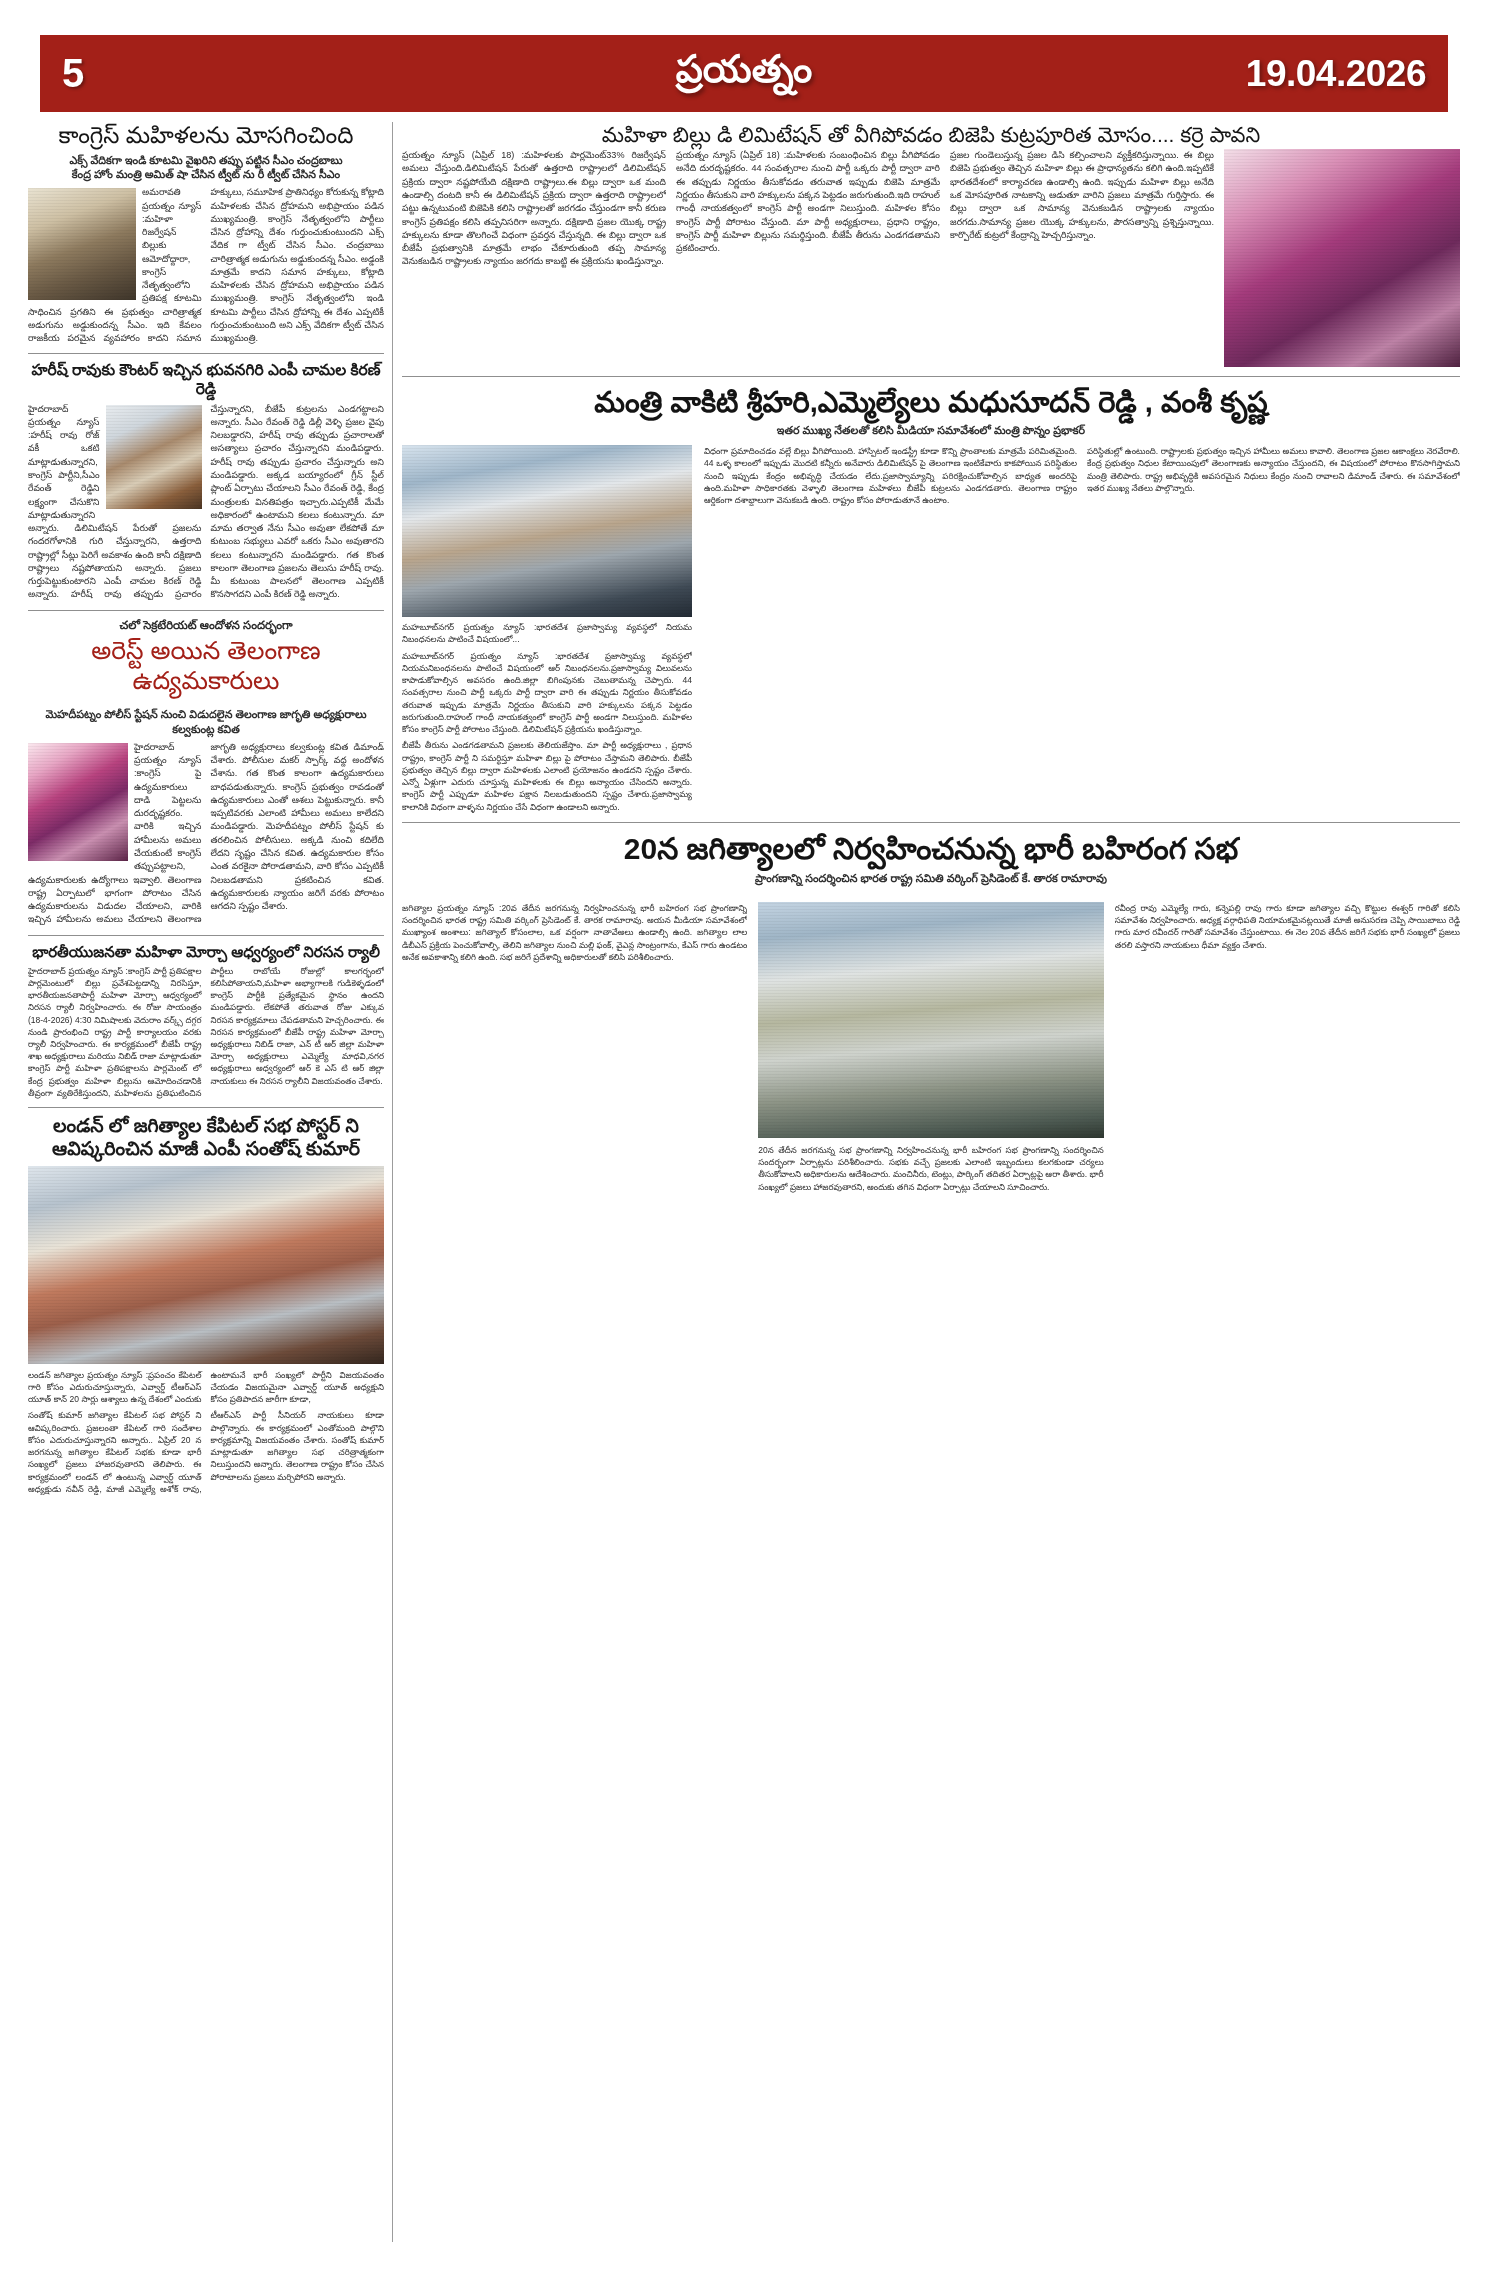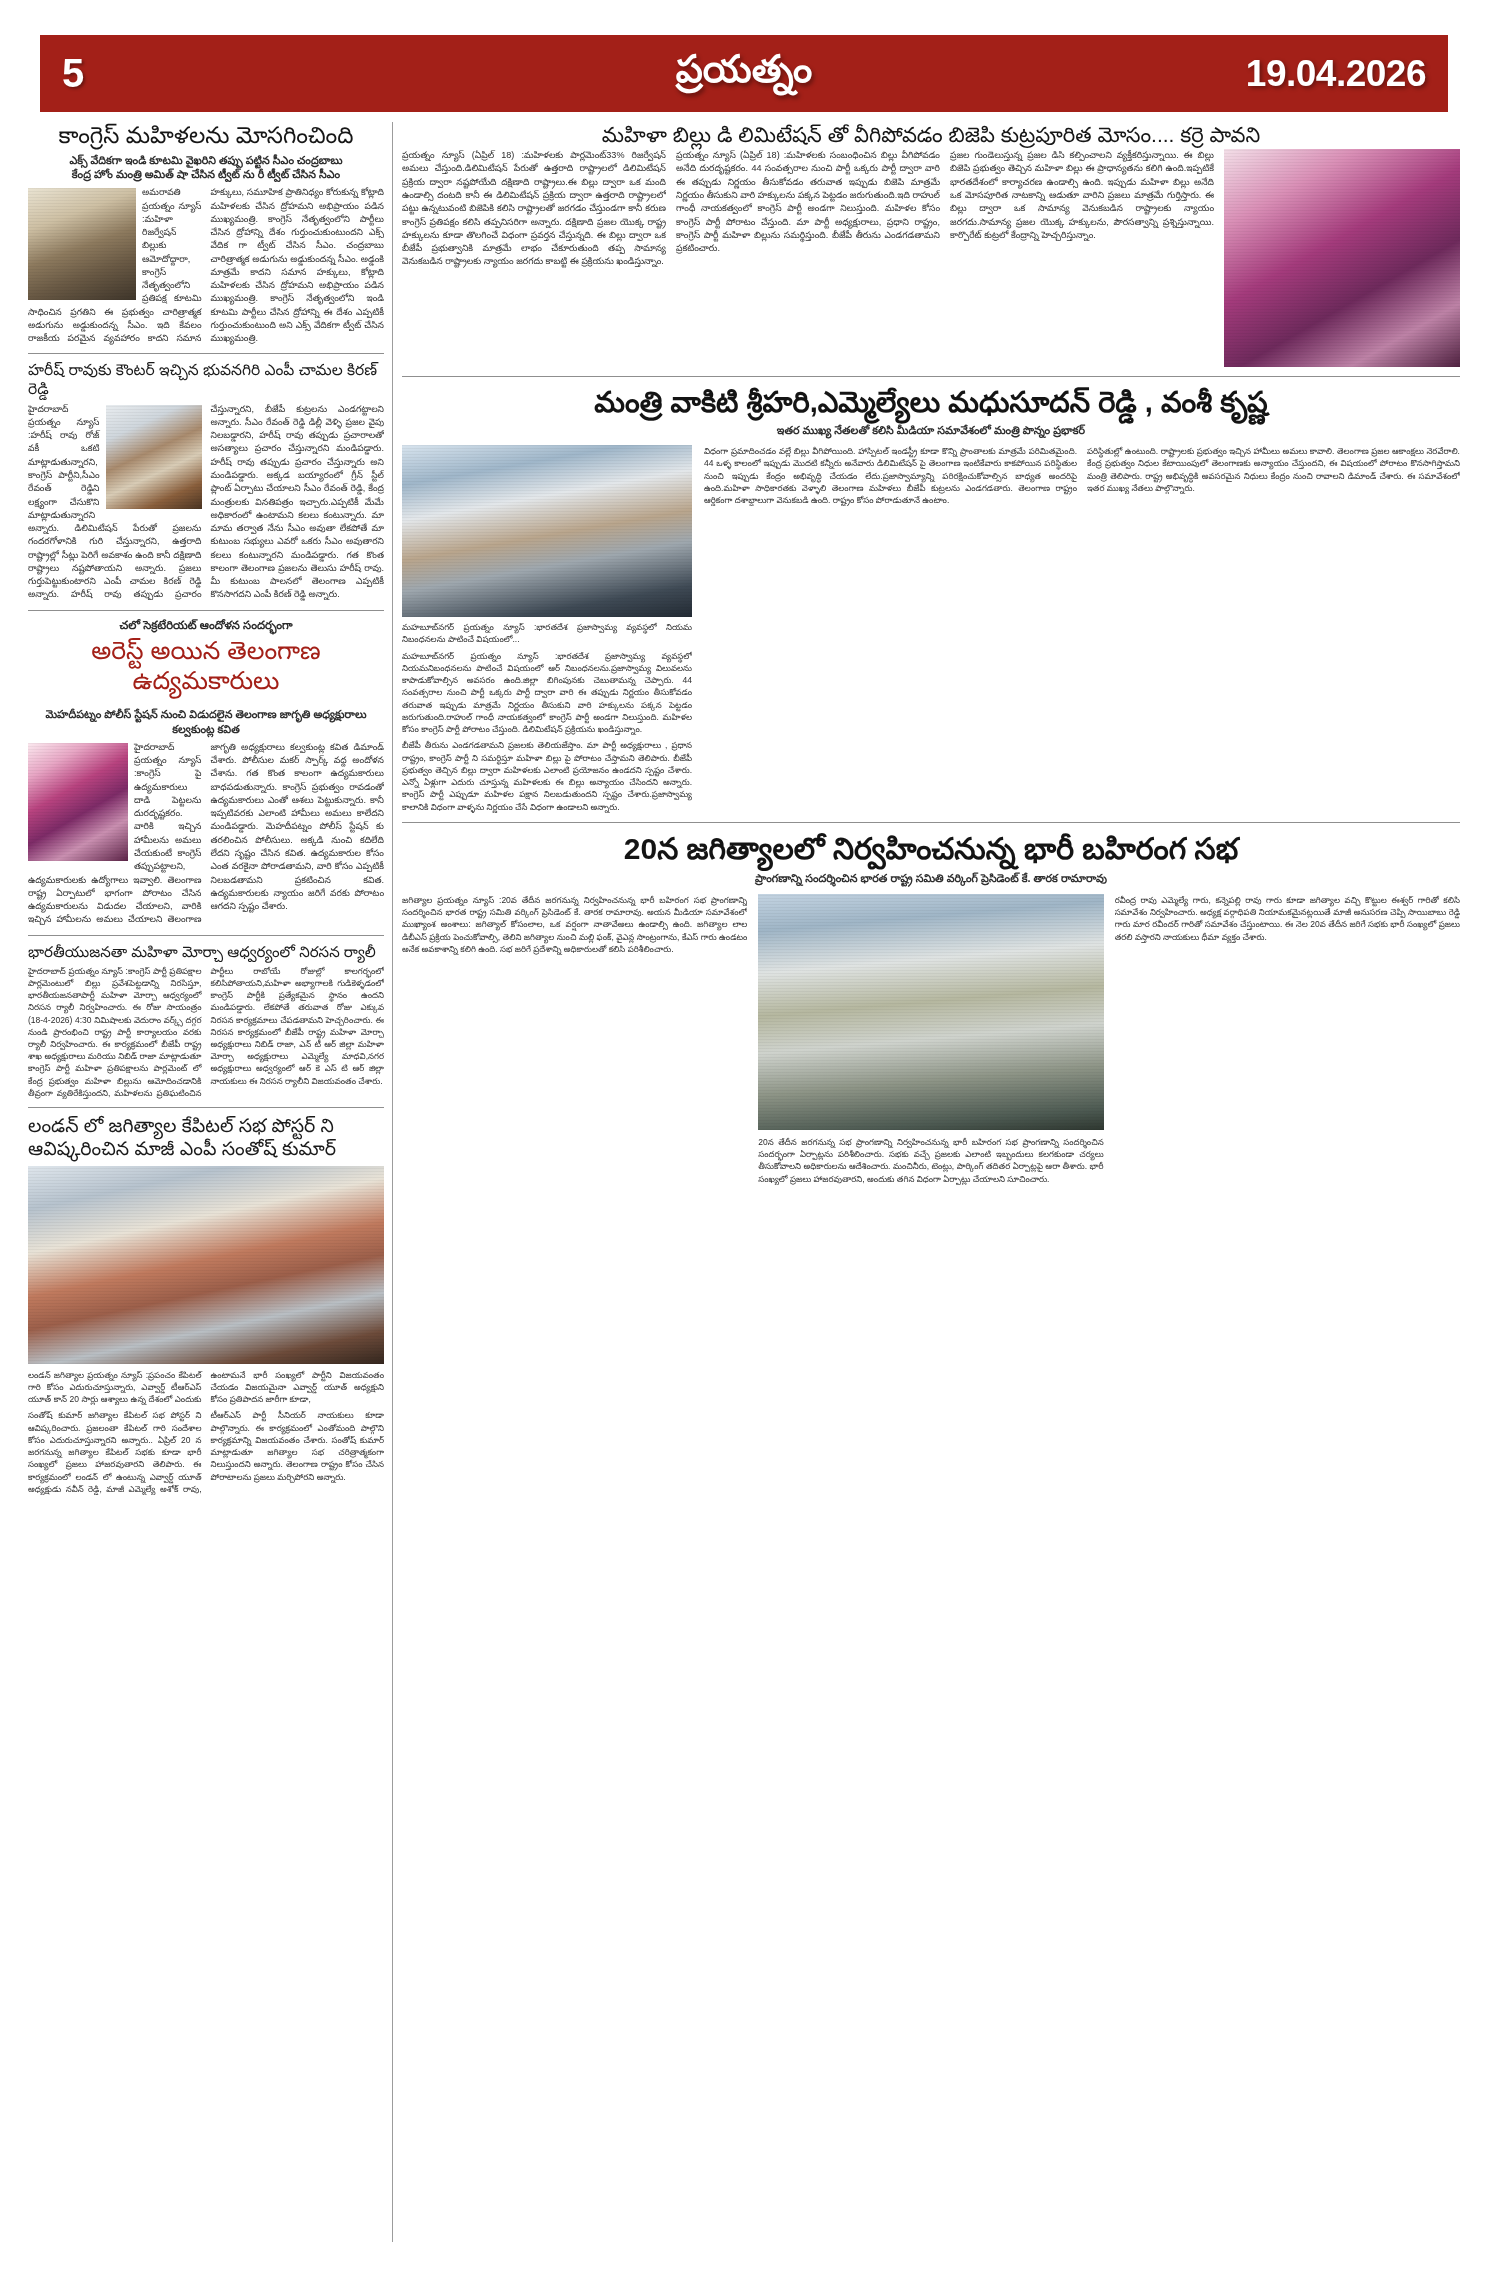--- a/index.html
+++ b/index.html
@@ -39,21 +39,21 @@
   }
   .masthead .date {
     color: #fff; font-size: 37px; font-weight: bold;
     text-shadow: 2px 2px 4px rgba(0,0,0,.4);
     letter-spacing: -.5px;
   }
 
   
   .hl-xl { font-size: 27px; font-weight: bold; color: #141414; line-height: 1.18; text-align: center; }
   .hl-lg { font-size: 23px; font-weight: normal; color: #161616; line-height: 1.2; text-align: center; }
-  .hl-md { font-size: 19px; font-weight: normal; color: #1a1a1a; line-height: 1.2; text-align: left; }
+  .hl-md { font-size: 19px; font-weight: bold; color: #1a1a1a; line-height: 1.2; text-align: center; }
   .sub   { font-size: 12.5px; font-weight: bold; color: #2a2a2a; line-height: 1.35; text-align: center; }
   .sub-sm{ font-size: 11px;  font-weight: bold; color: #2e2e2e; line-height: 1.35; text-align: center; }
 
   .body-col {
     font-size: 9.1px;
     line-height: 1.46;
     color: #2c2c2c;
     text-align: justify;
     hyphens: auto;
     overflow: hidden;
@@ -237,21 +237,21 @@
           <div class="body-col sm">విధంగా ప్రమాదించడం వల్లే బిల్లు వీగిపోయింది. హాస్పిటల్ ఇండస్ట్రీ కూడా కొన్ని ప్రాంతాలకు మాత్రమే పరిమితమైంది. 44 ఒళ్ళ కాలంలో ఇప్పుడు మొదటి కన్నీరు అనేవారు డిలిమిటేషన్ పై తెలంగాణ ఇంటికేవారు కాకపోయిన పరిస్థితుల నుంచి ఇప్పుడు కేంద్రం అభివృద్ధి చేయడం లేదు.ప్రజాస్వామ్యాన్ని పరిరక్షించుకోవాల్సిన బాధ్యత అందరిపై ఉంది.మహిళా సాధికారతకు వెళ్ళాలి తెలంగాణ మహిళలు బీజేపీ కుట్రలను ఎండగడతారు. తెలంగాణ రాష్ట్రం ఆర్థికంగా దశాబ్దాలుగా వెనుకబడి ఉంది. రాష్ట్రం కోసం పోరాడుతూనే ఉంటాం.</div>
           <div class="body-col sm" style="margin-top:4px;">పరిస్థితుల్లో ఉంటుంది. రాష్ట్రాలకు ప్రభుత్వం ఇచ్చిన హామీలు అమలు కావాలి. తెలంగాణ ప్రజల ఆకాంక్షలు నెరవేరాలి. కేంద్ర ప్రభుత్వం నిధుల కేటాయింపులో తెలంగాణకు అన్యాయం చేస్తుందని, ఈ విషయంలో పోరాటం కొనసాగిస్తామని మంత్రి తెలిపారు. రాష్ట్ర అభివృద్ధికి అవసరమైన నిధులు కేంద్రం నుంచి రావాలని డిమాండ్ చేశారు. ఈ సమావేశంలో ఇతర ముఖ్య నేతలు పాల్గొన్నారు.</div>
         </div>
       </div>
     </div>
 
     <div class="sec-rule"></div>
 
     <div class="sec" id="sec-jagityal">
       <div class="hl-xl" style="font-size:30px;margin-bottom:5px;">20న జగిత్యాలలో నిర్వహించనున్న భారీ బహిరంగ సభ</div>
-      <div class="sub-sm" style="margin-bottom:8px;">ప్రాంగణాన్ని సందర్శించిన భారత రాష్ట్ర సమితి వర్కింగ్ ప్రెసిడెంట్ కే. తారక రామారావు</div>
+      <div class="sub-sm" style="margin-bottom:16px;">ప్రాంగణాన్ని సందర్శించిన భారత రాష్ట్ర సమితి వర్కింగ్ ప్రెసిడెంట్ కే. తారక రామారావు</div>
       <div class="cols3">
         <div>
           <div class="body-col sm">జగిత్యాల ప్రయత్నం న్యూస్ :20వ తేదీన జరగనున్న నిర్వహించనున్న భారీ బహిరంగ సభ ప్రాంగణాన్ని సందర్శించిన భారత రాష్ట్ర సమితి వర్కింగ్ ప్రెసిడెంట్ కే. తారక రామారావు. అయన మీడియా సమావేశంలో ముఖ్యాంశ అంశాలు: జగిత్యాల్ కోసంలాల, ఒక వర్షంగా నాతావేఅలు ఉండాల్సి ఉంది. జగిత్యాల లాల డిబీఎస్ ప్రక్రియ పెంచుకోవాల్సి, తెలిని జగిత్యాల నుంచి మల్లి ఫంక్, వైఎన్ల సాంట్రంగాను, కేఎస్ గారు ఉండటం అనేక అవకాశాన్ని కలిగి ఉంది. సభ జరిగే ప్రదేశాన్ని అధికారులతో కలిసి పరిశీలించారు.</div>
         </div>
         <div>
           <div class="photo ph-crowd" style="width:100%;height:236px;margin-bottom:6px;"></div>
           <div class="body-col sm">20న తేదీన జరగనున్న సభ ప్రాంగణాన్ని నిర్వహించనున్న భారీ బహిరంగ సభ ప్రాంగణాన్ని సందర్శించిన సందర్భంగా ఏర్పాట్లను పరిశీలించారు. సభకు వచ్చే ప్రజలకు ఎలాంటి ఇబ్బందులు కలగకుండా చర్యలు తీసుకోవాలని అధికారులను ఆదేశించారు. మంచినీరు, టెంట్లు, పార్కింగ్ తదితర ఏర్పాట్లపై ఆరా తీశారు. భారీ సంఖ్యలో ప్రజలు హాజరవుతారని, అందుకు తగిన విధంగా ఏర్పాట్లు చేయాలని సూచించారు.</div>
         </div>
         <div>
           <div class="body-col sm">రవీంద్ర రావు ఎమ్మెల్యే గారు, కన్నెపల్లి రావు గారు కూడా జగిత్యాల వచ్చి కొట్టుల ఈశ్వర్ గారితో కలిసి సమావేశం నిర్వహించారు. అధ్యక్ష వర్గాధిపతి నియామకమైనట్లయితే మాజీ అనుసరణ చెప్పి సాయిబాబు రెడ్డి గారు మార రవీందర్ గారితో సమావేశం చేస్తుంటాయి. ఈ నెల 20వ తేదీన జరిగే సభకు భారీ సంఖ్యలో ప్రజలు తరలి వస్తారని నాయకులు ధీమా వ్యక్తం చేశారు.</div>

